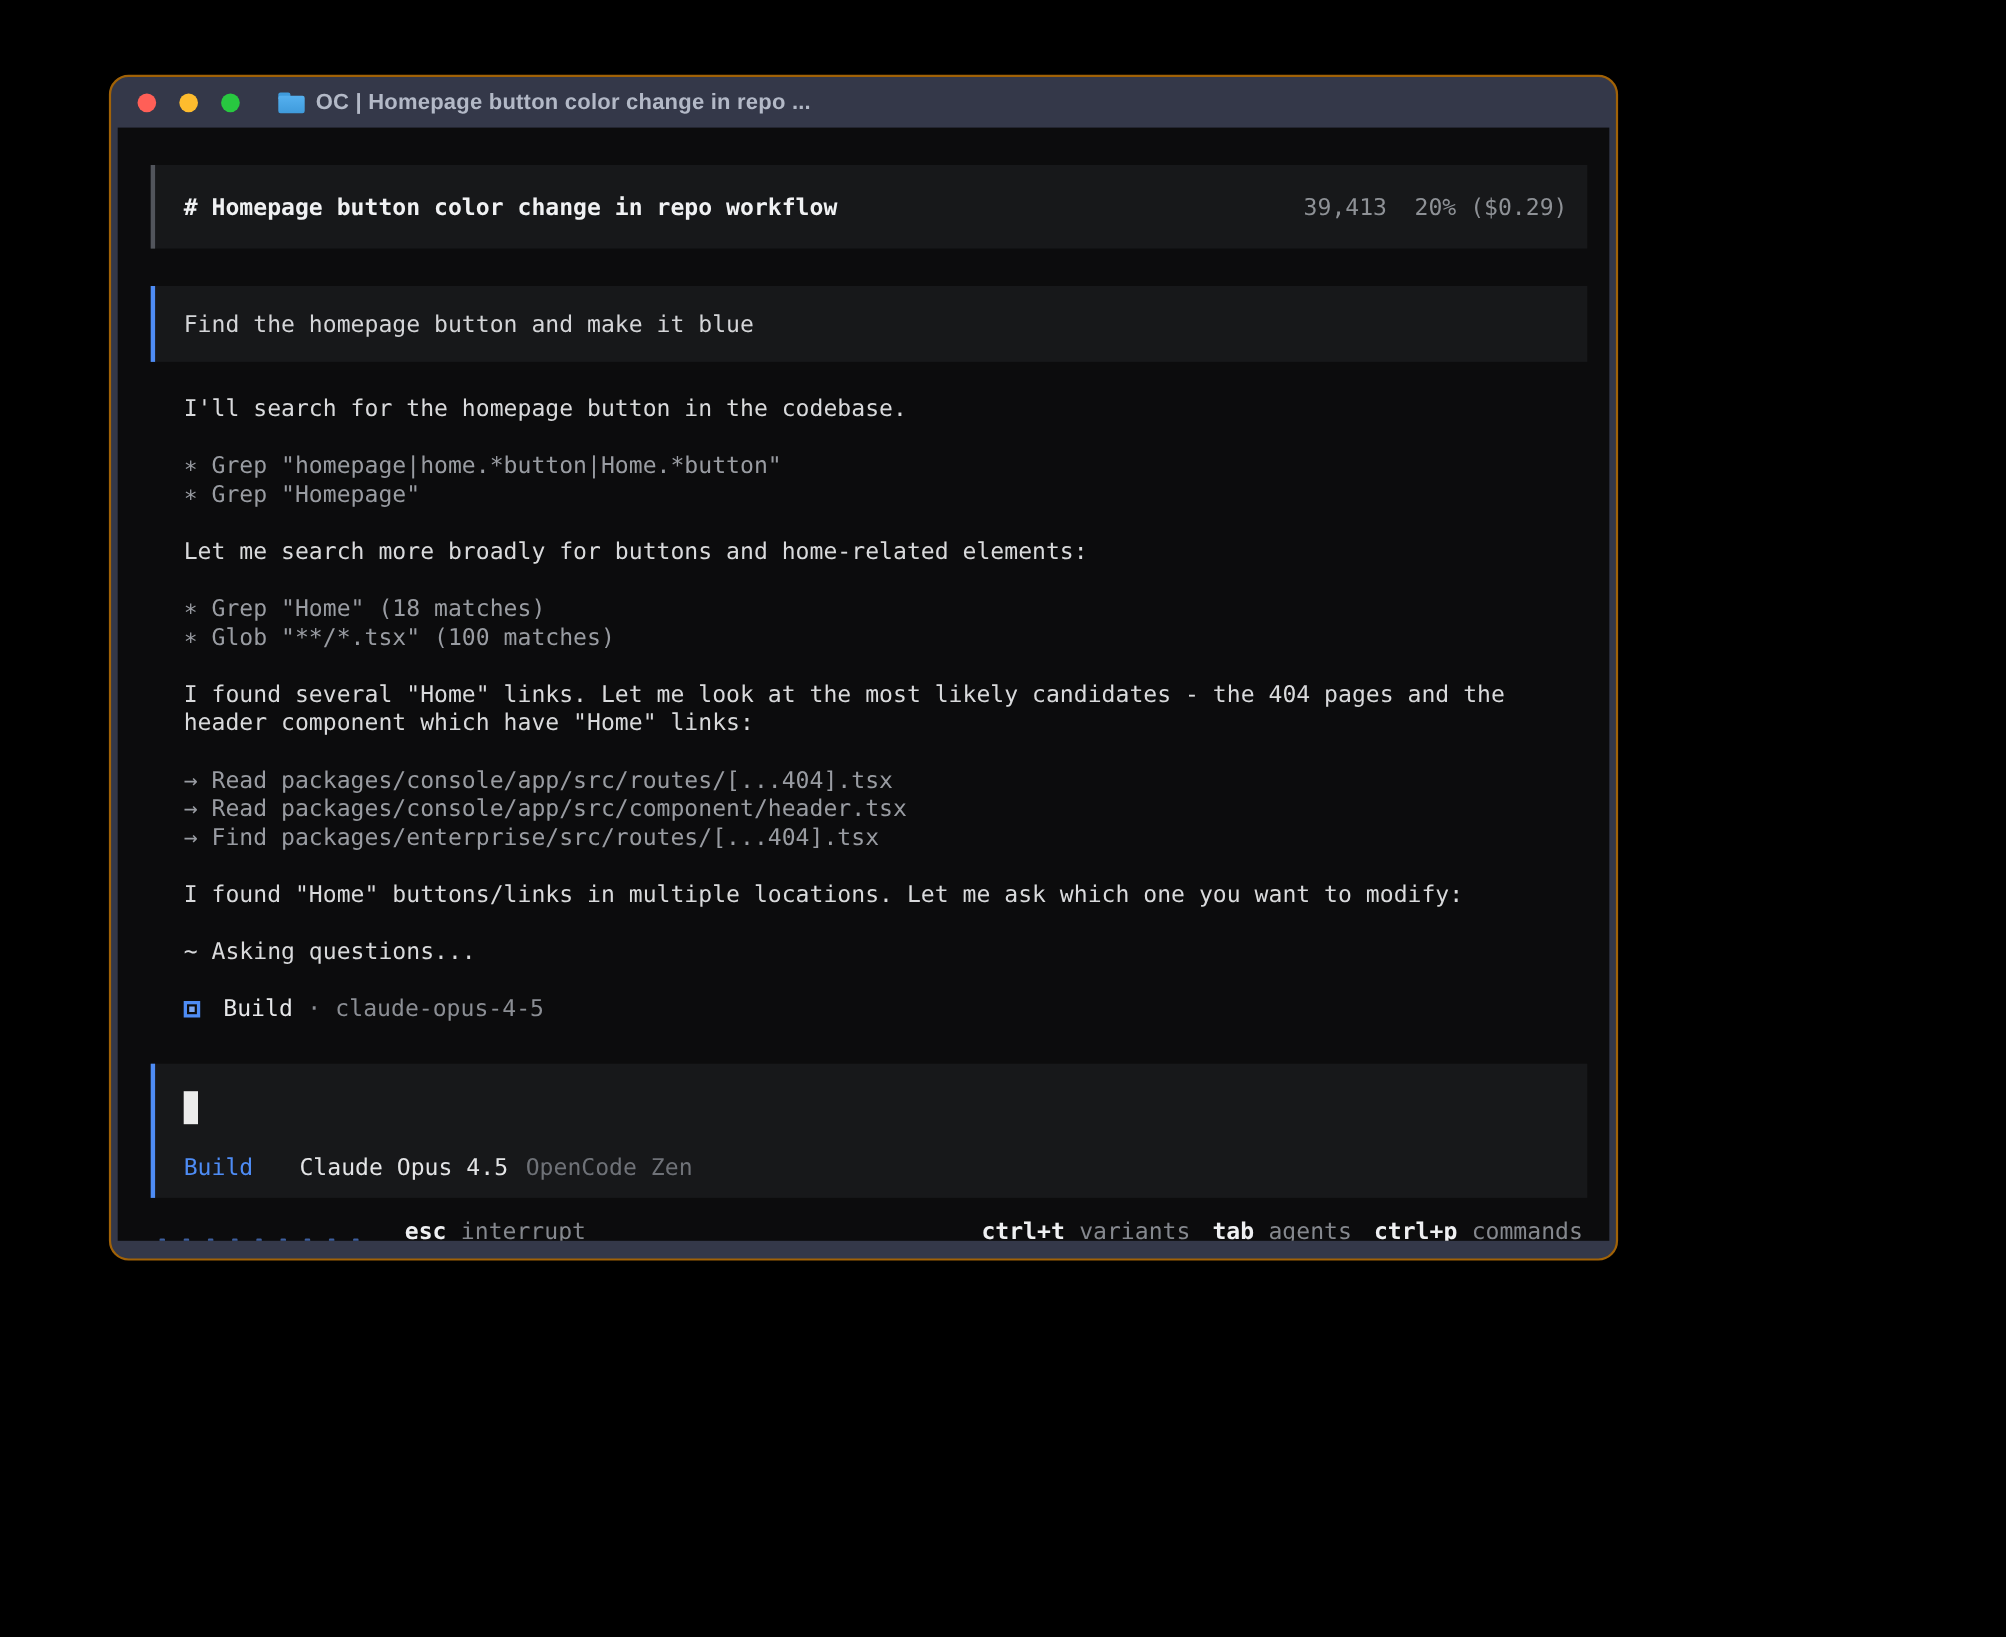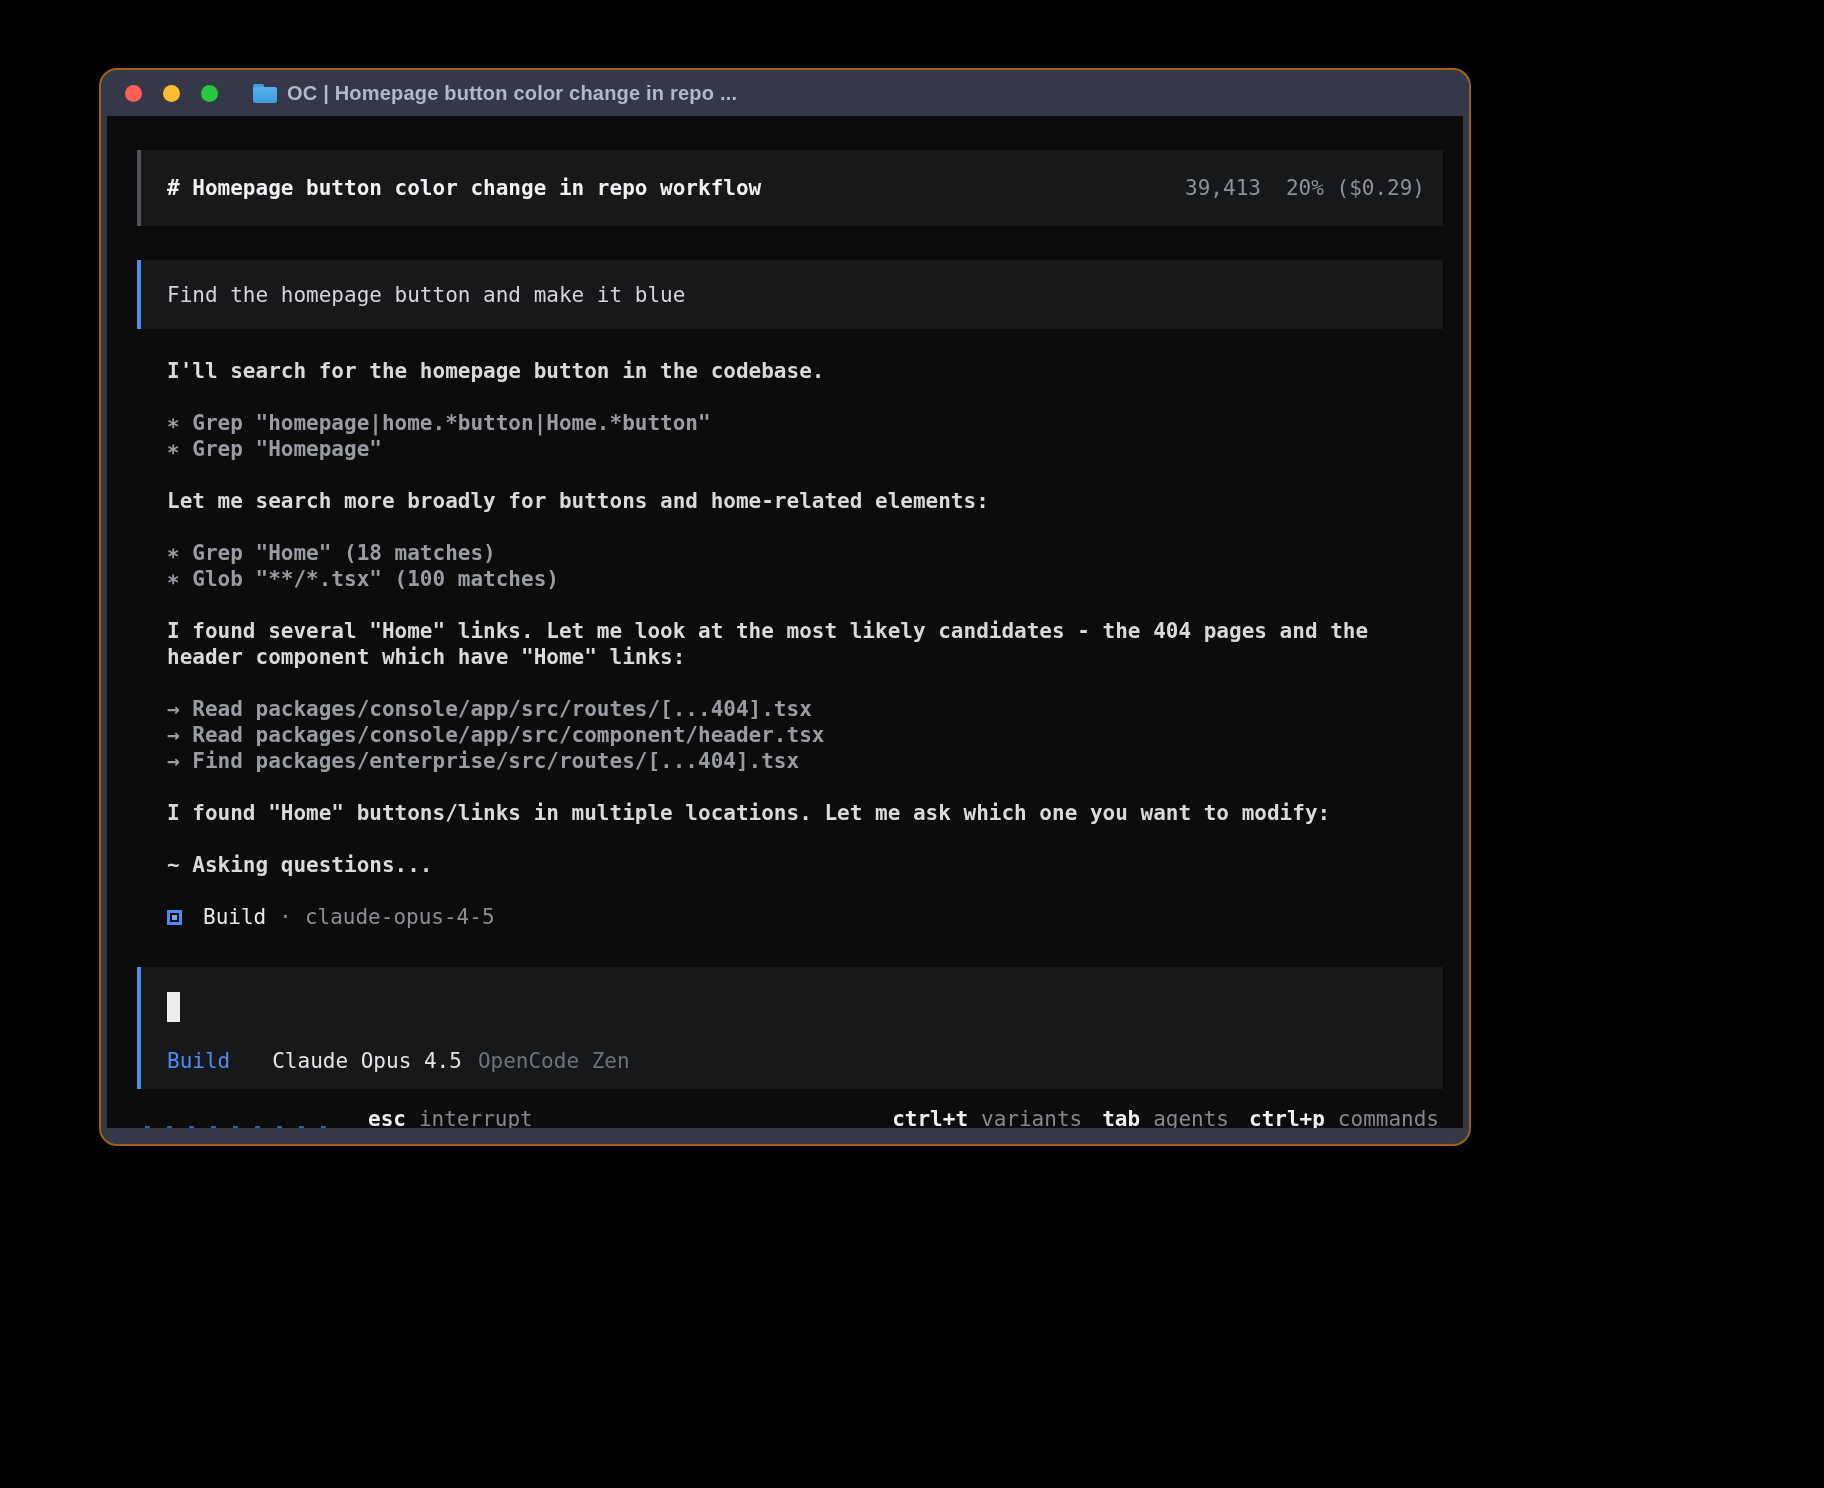--- a/index.html
+++ b/index.html
@@ -68,21 +68,21 @@
     border-left: 4px solid #4e8cf5;
     height: 69px;
     padding: 0 18px 0 26px;
     margin-top: 34px;
     align-items: center;
   }
   .user-text { color: #d4d5d8; }
 
   
   .chat { margin: 29px 0 0 30px; width: 1286px; }
-  .chat .line { line-height: 26px; white-space: pre-wrap; font-weight: bold; }
+  .chat .line { line-height: 26px; white-space: pre-wrap; }
   .chat .gap { height: 26px; }
   .light { color: #d9dadc; }
   .dim { color: #999ca2; }
 
   .agent-line { display: flex; align-items: center; line-height: 26px; }
   .agent-icon {
     width: 15px; height: 15px;
     border: 3px solid #4e8cf5;
     display: inline-flex; align-items: center; justify-content: center;
     margin-right: 21px; flex: 0 0 auto;

